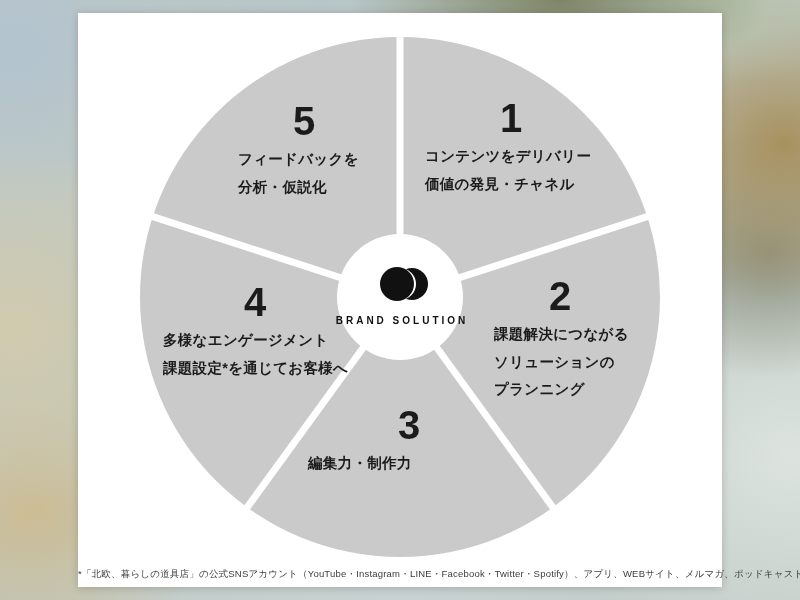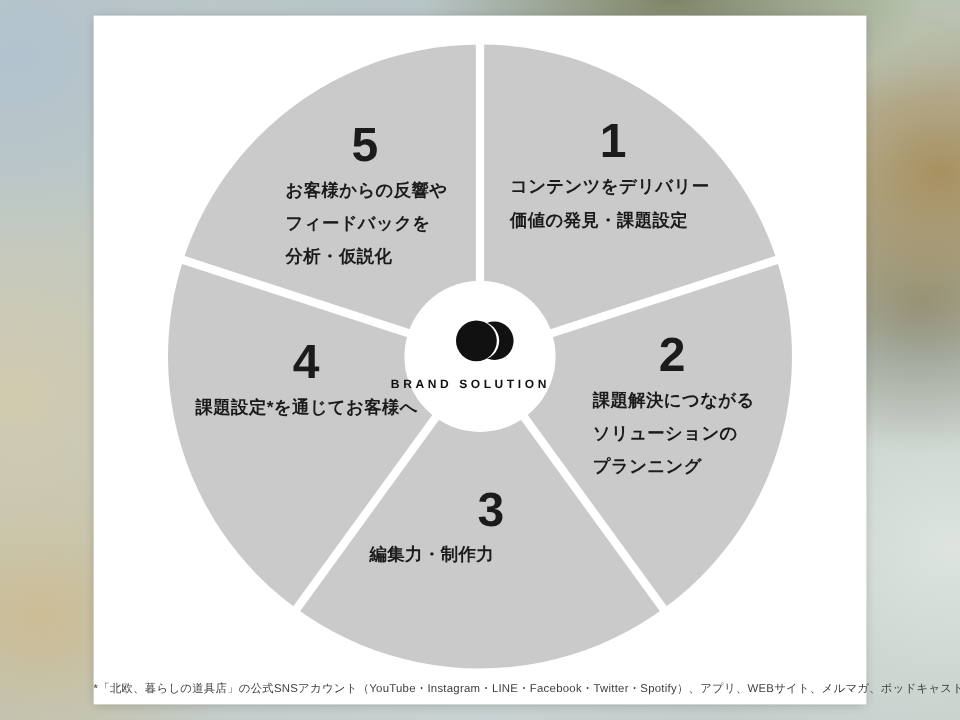--- a/index.html
+++ b/index.html
@@ -25,21 +25,21 @@
   .card{
     position:absolute;left:78px;top:13px;width:644px;height:574px;
     background:#ffffff;box-shadow:0 1px 8px rgba(0,0,0,.18);
   }
   .wheel-svg{position:absolute;left:0;top:0;}
   .seg{position:absolute;color:#1b1b1b;}
   .seg .num{font-size:40px;font-weight:700;line-height:44px;text-align:center;}
   .seg .line{font-size:14.5px;font-weight:700;line-height:27.5px;letter-spacing:.3px;white-space:nowrap;}
   .seg .lines{margin-top:3px;}
   .brand-label{
-    position:absolute;left:214px;top:302px;width:200px;text-align:center;
+    position:absolute;left:224px;top:302px;width:200px;text-align:center;
     font-size:10px;font-weight:700;letter-spacing:3px;color:#111;white-space:nowrap;
   }
   .footnote{
     position:absolute;left:0;right:16px;top:555px;text-align:center;
     font-size:9.5px;color:#3c3c3c;letter-spacing:.2px;white-space:nowrap;
   }
   .seg1{left:347px;top:83px;width:172px;}
   .seg2{left:416px;top:261px;width:132px;}
   .seg3{left:230px;top:390px;width:202px;}
   .seg4{left:85px;top:267px;width:184px;}
@@ -68,21 +68,21 @@
       <circle cx="319" cy="271" r="17" style="fill:var(--logo,#111)"></circle>
     </g>
   </svg>
 
   <div class="brand-label">BRAND SOLUTION</div>
 
   <div class="seg seg1">
     <div class="num">1</div>
     <div class="lines">
       <div class="line">コンテンツをデリバリー</div>
-      <div class="line">価値の発見・課題設定</div>
+      <div class="line">価値の発見・チャネル</div>
     </div>
   </div>
 
   <div class="seg seg2">
     <div class="num">2</div>
     <div class="lines">
       <div class="line">課題解決につながる</div>
       <div class="line">ソリューションの</div>
       <div class="line">プランニング</div>
     </div>
@@ -91,28 +91,28 @@
   <div class="seg seg3">
     <div class="num">3</div>
     <div class="lines">
       <div class="line">編集力・制作力</div>
     </div>
   </div>
 
   <div class="seg seg4">
     <div class="num">4</div>
     <div class="lines">
+      <div class="line">多様なエンゲージメント</div>
       <div class="line">課題設定*を通じてお客様へ</div>
     </div>
   </div>
 
   <div class="seg seg5">
     <div class="num">5</div>
     <div class="lines">
-      <div class="line">お客様からの反響や</div>
       <div class="line">フィードバックを</div>
       <div class="line">分析・仮説化</div>
     </div>
   </div>
 
   <div class="footnote">*「北欧、暮らしの道具店」の公式SNSアカウント（YouTube・Instagram・LINE・Facebook・Twitter・Spotify）、アプリ、WEBサイト、メルマガ、ポッドキャスト</div>
 
 </div>
 
 </body></html>

